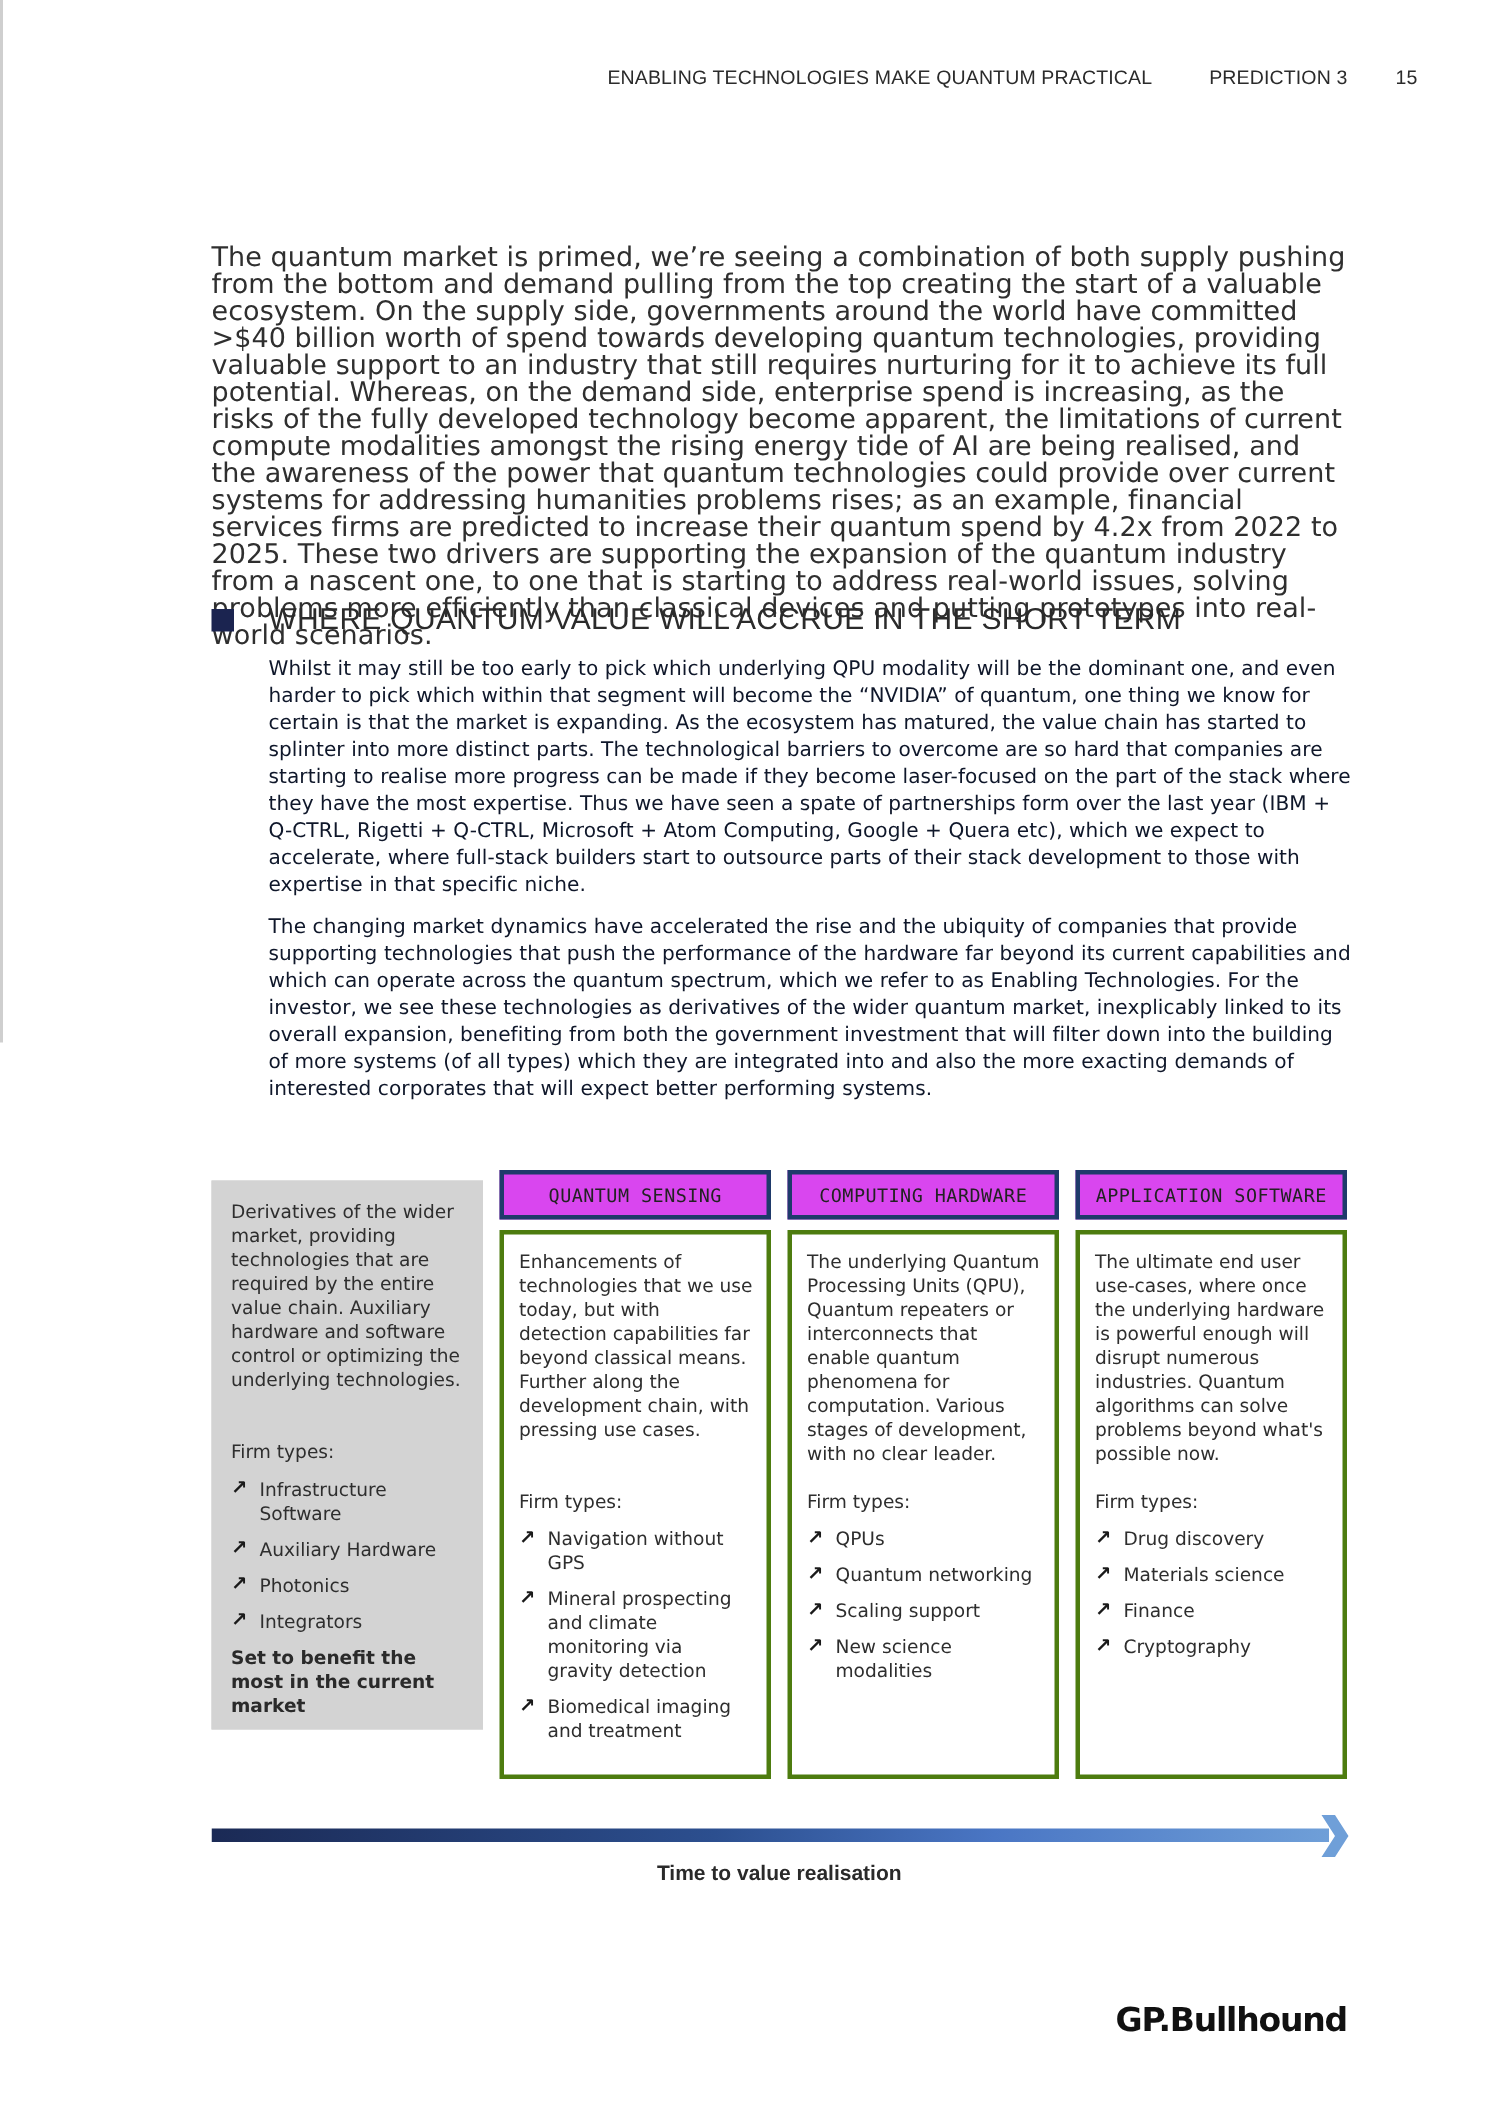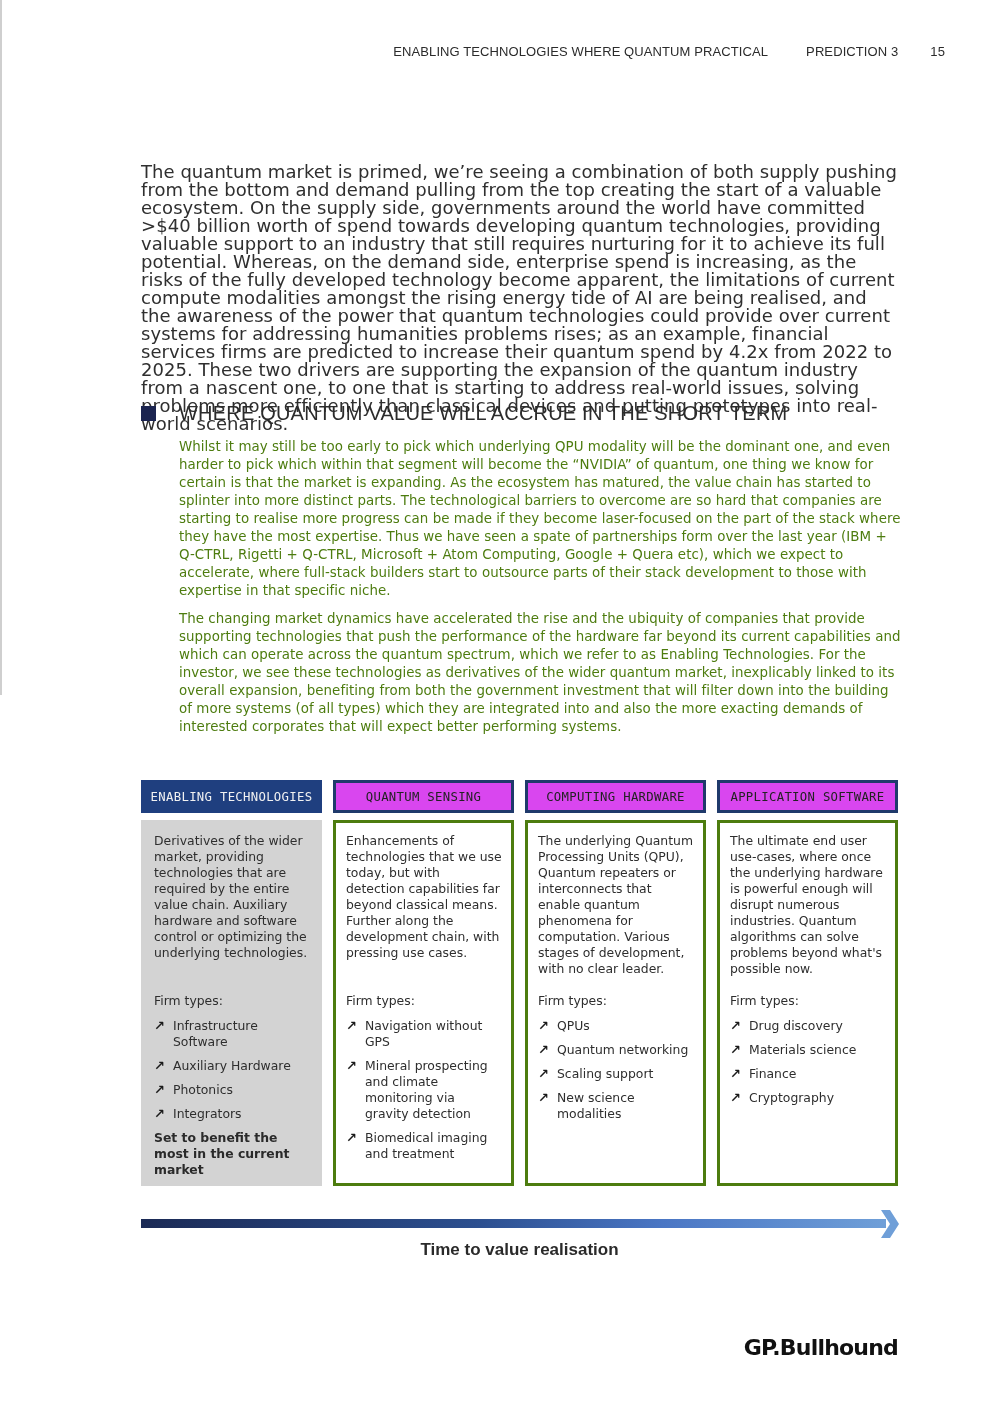--- a/index.html
+++ b/index.html
@@ -23,21 +23,21 @@
     font-size: 18px; line-height: 18px; color: #2f2f2f; margin: 0;
     letter-spacing: 0.05px;
   }
   .section-head { position: absolute; left: 141px; top: 402px; display: flex; align-items: center; }
   .section-head .sq { width: 15px; height: 15px; background: #1b2450; margin-right: 23px; }
   .section-head .st {
     font-family: "Liberation Sans", sans-serif; font-size: 20px; color: #2b2b2b; letter-spacing: 0.2px;
   }
   .body-p {
     position: absolute; left: 179px; width: 722px; margin: 0;
-    font-size: 13.4px; line-height: 18px; color: #4d7c0f; letter-spacing: 0.05px;
+    font-size: 13.4px; line-height: 18px; color: #0f172a; letter-spacing: 0.05px;
   }
   .p1 { top: 438px; }
   .p2 { top: 610px; }
 
   .cols { position: absolute; left: 141px; top: 780px; width: 758px; display: flex; gap: 11px; }
   .col { width: 181px; display: flex; flex-direction: column; }
   .col-head {
     height: 33px; box-sizing: border-box; display: flex; align-items: center; justify-content: center;
     font-family: "DejaVu Sans Mono", monospace; font-size: 12.3px; letter-spacing: 0.3px;
     border: 3px solid #1f3a6b; background: #d946ef; color: #222;
@@ -52,53 +52,52 @@
   .desc { margin: 0; height: 152px; }
   .firm-label { margin: 8px 0 9px 0; }
   .firm-list { list-style: none; margin: 0; padding: 0; }
   .firm-list li { display: flex; margin-bottom: 8px; }
   .firm-list .arrow { width: 19px; flex: none; font-weight: bold; color: #1a1a1a; font-size: 13px; line-height: 16px; }
   .benefit { font-weight: bold; margin-top: 2px; color: #2a2a2a; }
 
   .timeline { position: absolute; left: 141px; top: 1207px; width: 760px; height: 34px; }
   .timeline-label {
     position: absolute; left: 141px; top: 1240px; width: 757px; text-align: center;
-    font-family: "Liberation Sans", sans-serif; font-weight: bold; font-size: 17px; color: #2a2a2a;
+    font-family: "Liberation Sans", sans-serif; font-weight: bold; font-size: 14px; color: #2a2a2a;
   }
   .logo {
     position: absolute; right: 94px; top: 1335px;
     font-family: "DejaVu Sans", sans-serif; font-weight: bold; font-size: 22px; color: #111;
     letter-spacing: -0.8px;
   }
 </style>
 </head>
 <body>
 
 <div class="left-rule"></div>
 
 <div class="header">
-  <span class="h-title">ENABLING TECHNOLOGIES WHERE QUANTUM PRACTICAL</span>
+  <span class="h-title">ENABLING TECHNOLOGIES MAKE QUANTUM PRACTICAL</span>
   <span class="h-pred">PREDICTION 3</span>
   <span class="h-page">15</span>
 </div>
 
 <p class="intro">The quantum market is primed, we’re seeing a combination of both supply pushing from the bottom and demand pulling from the top creating the start of a valuable ecosystem. On the supply side, governments around the world have committed &gt;$40 billion worth of spend towards developing quantum technologies, providing valuable support to an industry that still requires nurturing for it to achieve its full potential. Whereas, on the demand side, enterprise spend is increasing, as the risks of the fully developed technology become apparent, the limitations of current compute modalities amongst the rising energy tide of AI are being realised, and the awareness of the power that quantum technologies could provide over current systems for addressing humanities problems rises; as an example, financial services firms are predicted to increase their quantum spend by 4.2x from 2022 to 2025. These two drivers are supporting the expansion of the quantum industry from a nascent one, to one that is starting to address real-world issues, solving problems more efficiently than classical devices and putting prototypes into real-world scenarios.</p>
 
 <div class="section-head">
   <div class="sq"></div>
   <div class="st">WHERE QUANTUM VALUE WILL ACCRUE IN THE SHORT TERM</div>
 </div>
 
 <p class="body-p p1">Whilst it may still be too early to pick which underlying QPU modality will be the dominant one, and even harder to pick which within that segment will become the “NVIDIA” of quantum, one thing we know for certain is that the market is expanding. As the ecosystem has matured, the value chain has started to splinter into more distinct parts. The technological barriers to overcome are so hard that companies are starting to realise more progress can be made if they become laser-focused on the part of the stack where they have the most expertise. Thus we have seen a spate of partnerships form over the last year (IBM + Q-CTRL, Rigetti + Q-CTRL, Microsoft + Atom Computing, Google + Quera etc), which we expect to accelerate, where full-stack builders start to outsource parts of their stack development to those with expertise in that specific niche.</p>
 <p class="body-p p2">The changing market dynamics have accelerated the rise and the ubiquity of companies that provide supporting technologies that push the performance of the hardware far beyond its current capabilities and which can operate across the quantum spectrum, which we refer to as Enabling Technologies. For the investor, we see these technologies as derivatives of the wider quantum market, inexplicably linked to its overall expansion, benefiting from both the government investment that will filter down into the building of more systems (of all types) which they are integrated into and also the more exacting demands of interested corporates that will expect better performing systems.</p>
 
 <div class="cols">
 
   <div class="col">
-    <div class="col-head filled">ENABLING TECHNOLOGIES</div>
     <div class="col-body filled">
       <p class="desc">Derivatives of the wider market, providing technologies that are required by the entire value chain. Auxiliary hardware and software control or optimizing the underlying technologies.</p>
       <div class="firm-label">Firm types:</div>
       <ul class="firm-list">
         <li>
             <span class="arrow">↗</span>
             <span>Infrastructure Software</span>
           </li>
         <li>
             <span class="arrow">↗</span>

